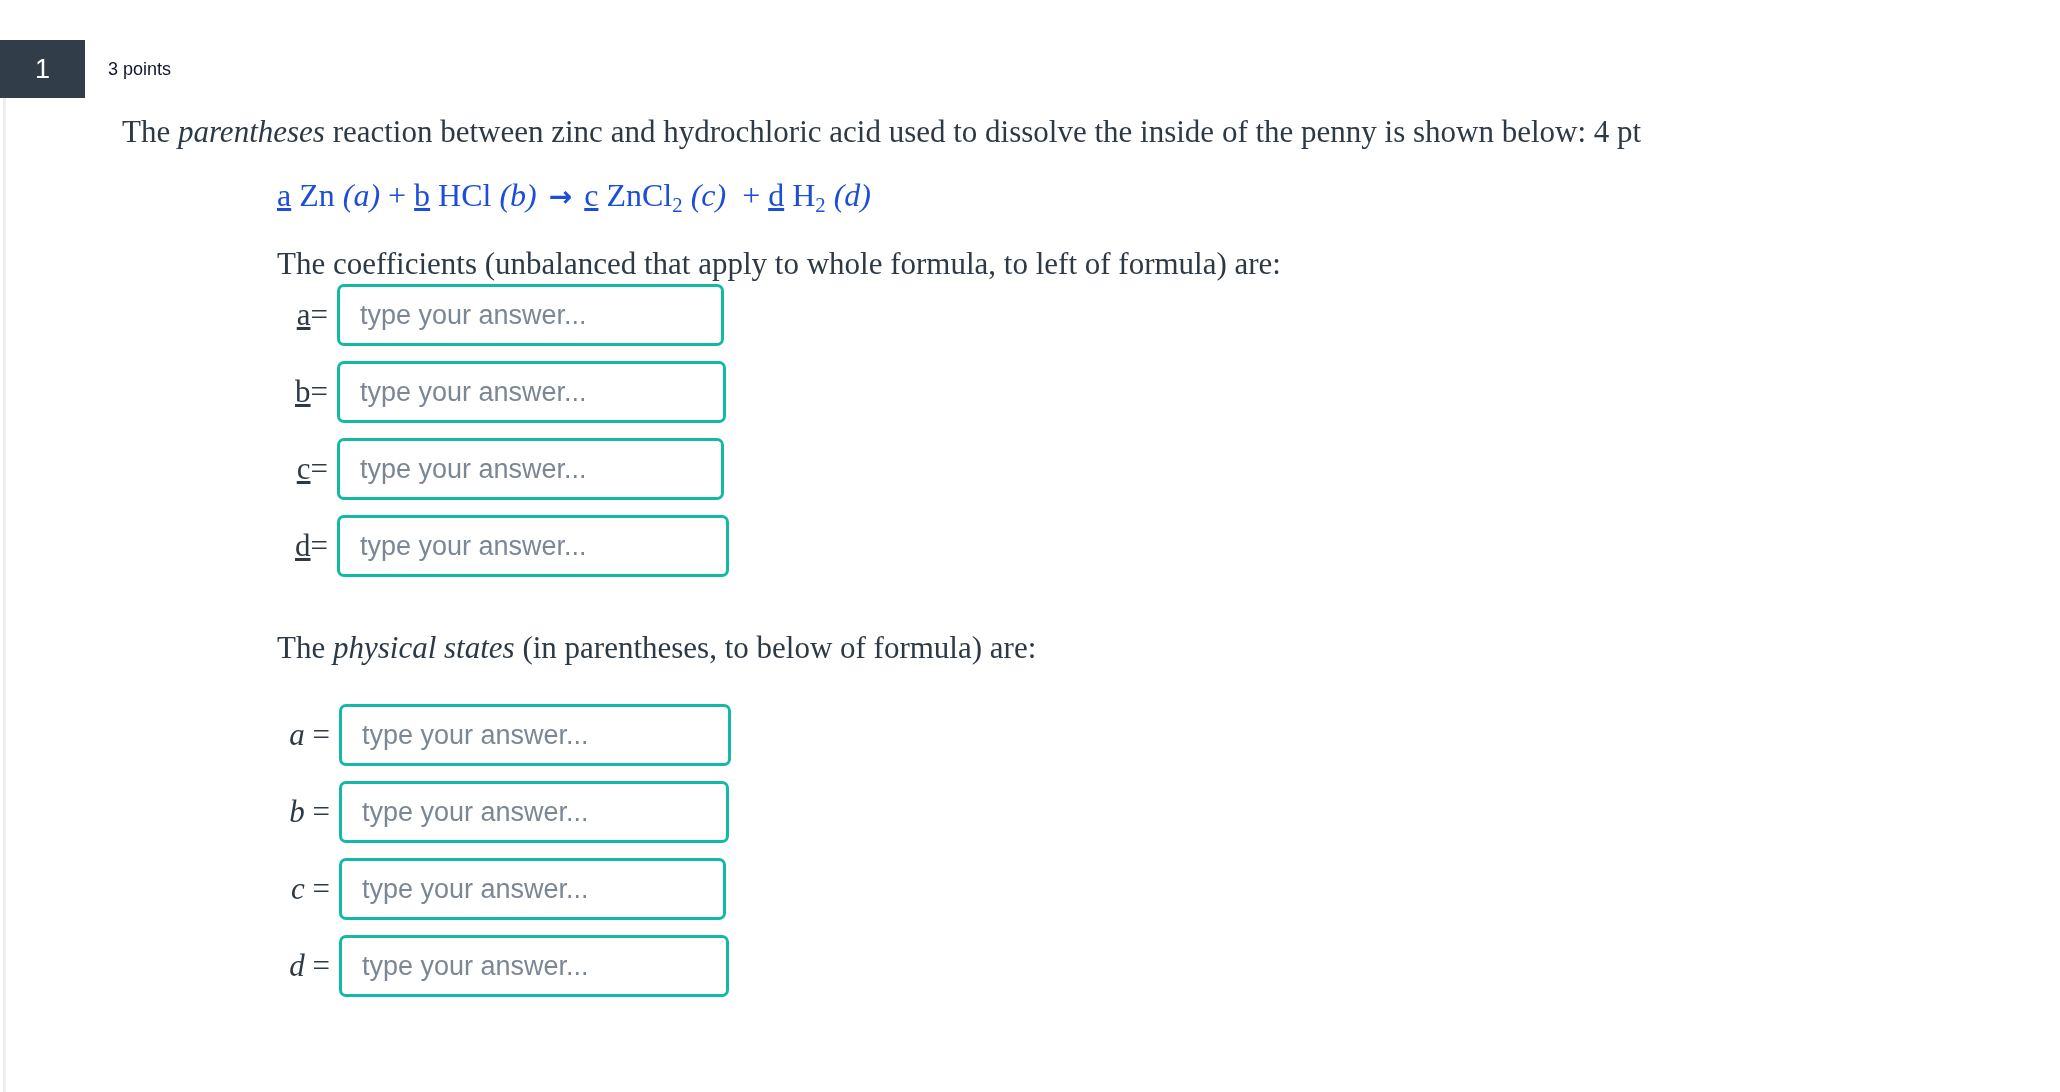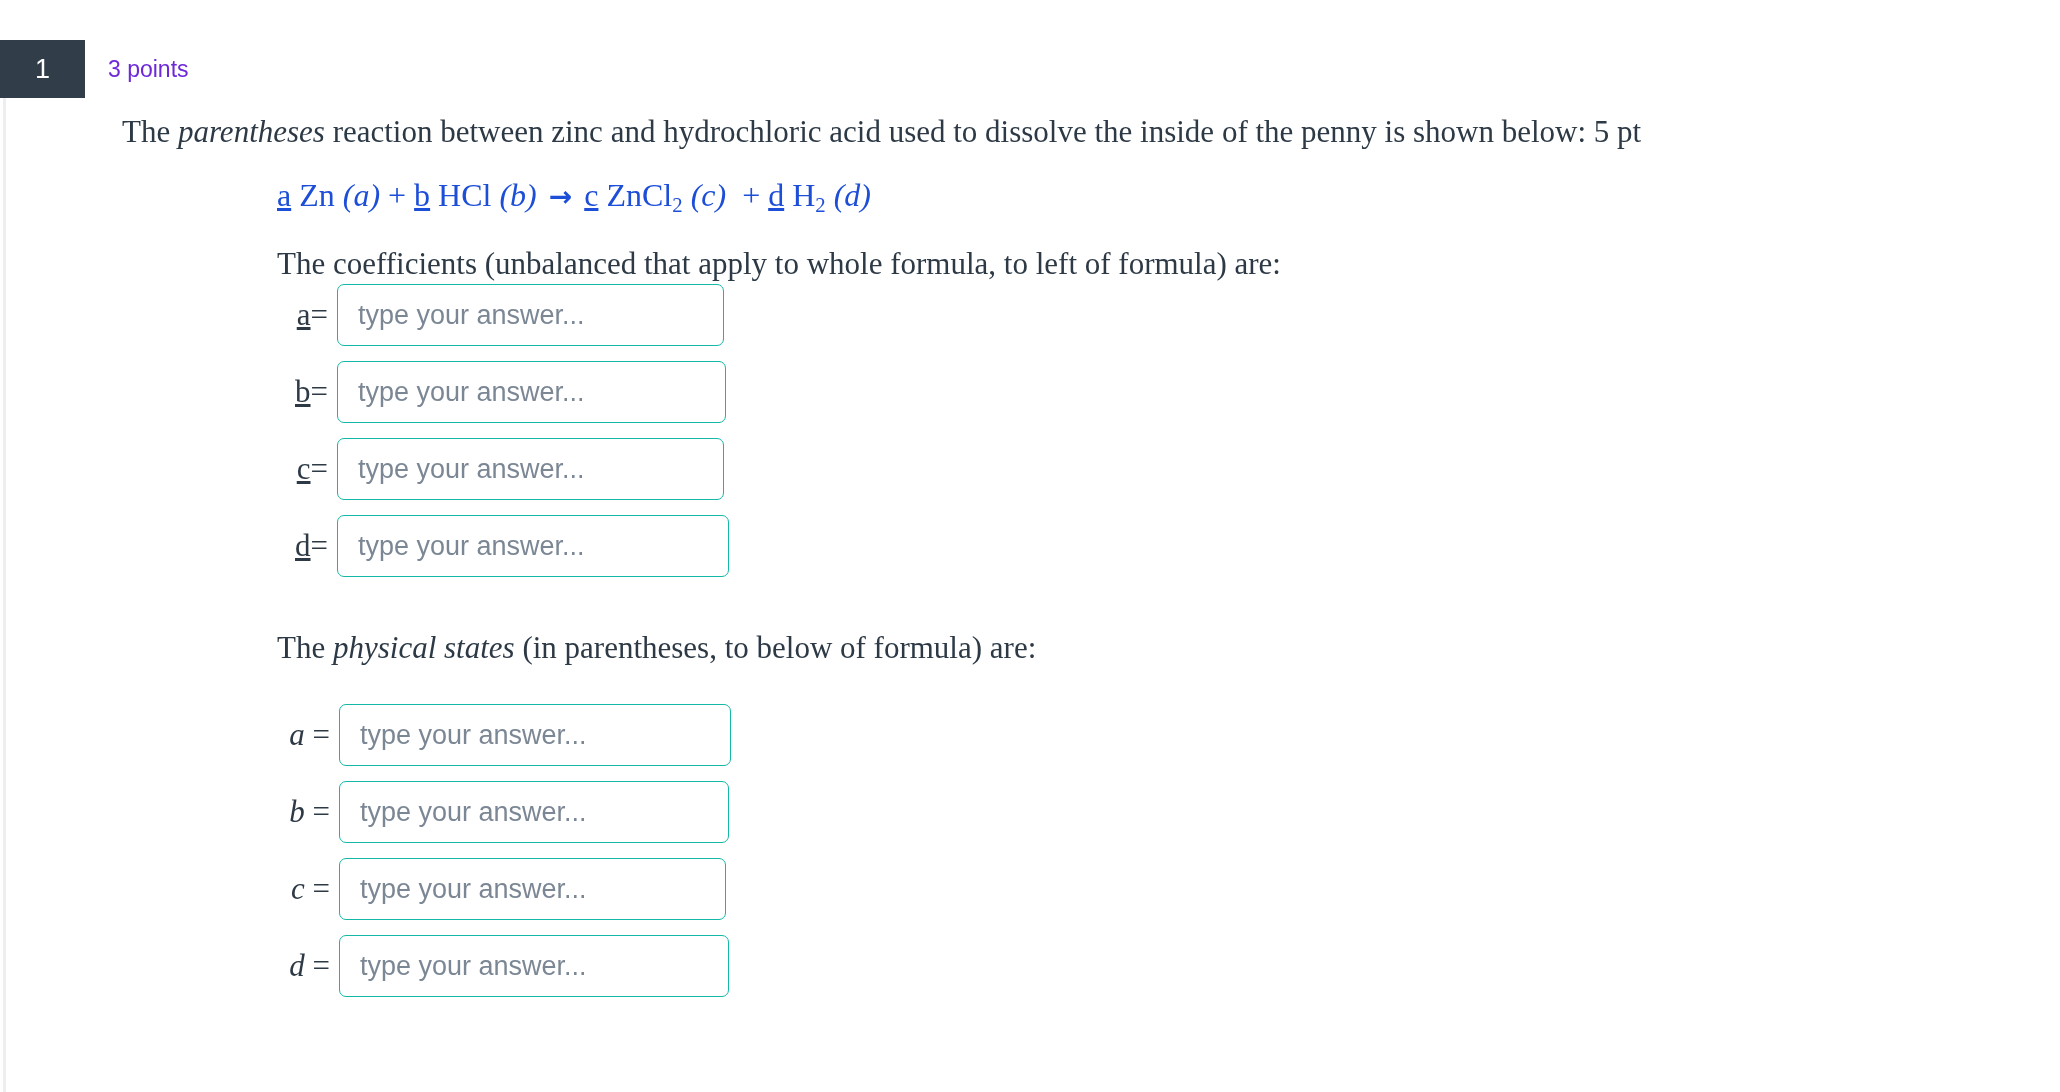--- a/index.html
+++ b/index.html
@@ -34,22 +34,22 @@
     justify-content: center;
     font-size: 27px;
     font-family: "Liberation Sans", sans-serif;
     font-weight: 400;
     letter-spacing: 0.2px;
   }
   .q-points {
     display: flex;
     align-items: center;
     padding-left: 23px;
-    color: #6d28d9;
-    font-size: 23px;
+    color: #0f172a;
+    font-size: 18px;
     font-family: "Liberation Sans", sans-serif;
     font-weight: 400;
   }
 
   
   .left-rail {
     position: absolute;
     left: 3px;
     top: 98px;
     width: 3px;
@@ -129,21 +129,21 @@
     text-align: right;
     white-space: nowrap;
     padding-right: 9px;
   }
   .answer-label .u { text-decoration: underline; }
   .answer-label .it { font-style: italic; }
 
   .answer-input {
     box-sizing: border-box;
     height: 62px;
-    border: 1px solid #14b8a6;
+    border: 3px solid #14b8a6;
     border-radius: 7px;
     background: #ffffff;
     font-family: "Liberation Sans", sans-serif;
     font-size: 27px;
     color: #2d3a46;
     padding: 0 20px;
     outline: none;
   }
   .answer-input::placeholder {
     color: #7b8794;
@@ -156,21 +156,21 @@
 <div class="q-header">
   <div class="q-number-badge">1</div>
   <div class="q-points">3 points</div>
 </div>
 
 <div class="left-rail"></div>
 
 <div class="q-body">
 
   <div class="intro-line serif">
-    <span>The </span><i>parentheses</i><span> reaction between zinc and hydrochloric acid used to dissolve the inside of the penny is shown below: 5 pt</span>
+    <span>The </span><i>parentheses</i><span> reaction between zinc and hydrochloric acid used to dissolve the inside of the penny is shown below: 4 pt</span>
   </div>
 
   <div class="equation-line serif">
     <span class="u">a</span><span>&nbsp;</span><span>Zn</span><span>&nbsp;</span><span class="it">(a)</span><span>&nbsp;</span><span>+</span><span>&nbsp;</span><span class="u">b</span><span>&nbsp;</span><span>HCl</span><span>&nbsp;</span><span class="it">(b)</span><span>&nbsp;</span><span class="arrow">→</span><span>&nbsp;</span><span class="u">c</span><span>&nbsp;</span><span>ZnCl</span><sub>2</sub><span>&nbsp;</span><span class="it">(c)</span><span>&nbsp;&nbsp;</span><span>+</span><span>&nbsp;</span><span class="u">d</span><span>&nbsp;</span><span>H</span><sub>2</sub><span>&nbsp;</span><span class="it">(d)</span>
   </div>
 
   <div class="section-line serif" id="coeff-heading">
     <span>The </span><span class="u">coefficients</span><span> (unbalanced that apply to whole formula, to left of formula) are:</span>
   </div>
 

